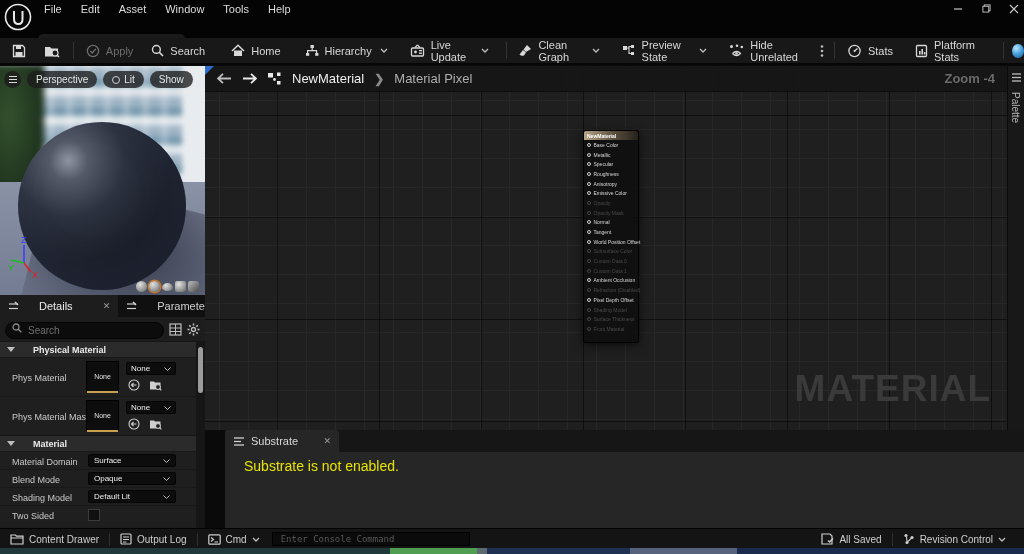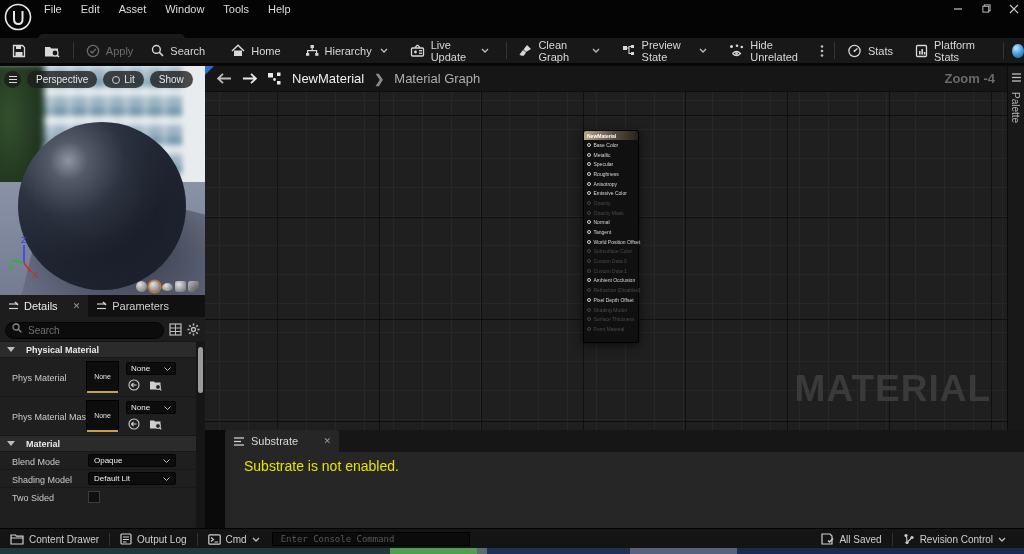--- a/index.html
+++ b/index.html
@@ -63,32 +63,32 @@
   .lit-dot{ width:8px; height:8px; border-radius:50%; border:1px solid #cfcfcf; display:inline-block; }
   .vp-shapes{ position:absolute; right:6px; bottom:3px; display:flex; gap:2px; }
   .shape-btn{ width:11px; height:11px; border-radius:50%;
       background:radial-gradient(circle at 35% 30%, #e2e2e2, #8a8a8a 70%, #555); }
   .shape-btn.sel{ box-shadow:0 0 0 1.5px #c7762a; }
   .vp-axis{ position:absolute; left:8px; bottom:16px; }
 
   
   .details{ position:absolute; left:0; top:295px; width:205px; height:233px; background:#1d1d1d; }
   .d-tabs{ position:absolute; left:0; top:0; width:205px; height:22px; background:#101010; display:flex; }
-  .d-tab{ display:flex; align-items:center; gap:5px; padding:0 8px; font-size:11px; color:#cfcfcf; height:22px; }
+  .d-tab{ display:flex; align-items:center; gap:20px; padding:0 8px; font-size:11px; color:#cfcfcf; height:22px; }
   .d-tab.active{ background:#1d1d1d; color:#ededed; }
   .d-tab .x{ margin-left:10px; font-size:9px; color:#9a9a9a; }
   .d-search-row{ position:absolute; left:0; top:22px; width:205px; height:24px; background:#1d1d1d;
       display:flex; align-items:center; gap:5px; padding:0 5px; }
   .d-search{ position:relative; flex:1; }
   .d-search input{ width:100%; height:17px; background:#0c0c0c; border:1px solid #040404; border-radius:9px;
       color:#c4c4c4; font-size:10px; padding:0 6px 0 22px; font-family:"Liberation Sans",sans-serif; outline:none; }
   .d-search input::placeholder{ color:#6f6f6f; }
   .d-search svg{ position:absolute; left:7px; top:3.5px; }
   .d-body{ position:absolute; left:0; top:46px; width:205px; bottom:1px; overflow:hidden; background:#1f1f1f; }
-  .sec-hdr{ height:16px; background:#2b2b2b; display:flex; align-items:center; gap:11px; padding-left:7px;
+  .sec-hdr{ height:16px; background:#2b2b2b; display:flex; align-items:center; gap:18px; padding-left:7px;
       font-size:9px; font-weight:bold; color:#eaeaea; border-top:1px solid #161616; }
   .tri-down{ width:0; height:0; border-left:4px solid transparent; border-right:4px solid transparent;
       border-top:5px solid #bdbdbd; }
   .asset-row{ position:relative; height:39px; border-top:1px solid #181818; font-size:9px; color:#c9c9c9; }
   .asset-row .lbl{ position:absolute; left:12px; top:15px; }
   .thumb{ position:absolute; left:86px; top:3px; width:33px; height:31px; background:#0d0d0d; border:1px solid #000;
       display:flex; align-items:center; justify-content:center; font-size:7px; color:#e0e0e0; }
   .thumb::after{ content:""; position:absolute; left:0; right:0; bottom:-2px; height:2px; background:#c9a04e; }
   .mini-combo{ position:absolute; left:126px; top:4px; width:50px; height:13px; background:#0d0d0d;
       border:1px solid #040404; border-radius:2px; display:flex; align-items:center; font-size:8px; color:#eee;
@@ -482,20 +482,29 @@
             </svg>
         </span>
       </div>
 
       <div class="sec-hdr">
         <span class="tri-down"></span>
         <span>Material</span>
       </div>
 
       <div class="prop-row">
+        <span class="lbl">Material Domain</span>
+        <span class="combo">
+          <span>Surface</span>
+          <svg width="7" height="4" viewBox="0 0 7 4">
+              <path d="M0.5 0.5 L3.5 3.5 L6.5 0.5" fill="none" stroke="#bdbdbd"></path>
+            </svg>
+        </span>
+      </div>
+      <div class="prop-row">
         <span class="lbl">Blend Mode</span>
         <span class="combo">
           <span>Opaque</span>
           <svg width="7" height="4" viewBox="0 0 7 4">
               <path d="M0.5 0.5 L3.5 3.5 L6.5 0.5" fill="none" stroke="#bdbdbd"></path>
             </svg>
         </span>
       </div>
       <div class="prop-row">
         <span class="lbl">Shading Model</span>
@@ -531,21 +540,21 @@
           </svg>
         </span>
       <svg width="15" height="13" viewBox="0 0 15 13">
           <rect x="1" y="1" width="5" height="4.5" fill="#e8e8e8"></rect>
           <rect x="10" y="0.5" width="3.5" height="3.5" fill="#e8e8e8"></rect>
           <rect x="10" y="9" width="3.5" height="3.5" fill="#e8e8e8"></rect>
           <circle cx="7.5" cy="7.5" r="1.4" fill="#e8e8e8"></circle>
         </svg>
       <span class="crumb-root">NewMaterial</span>
       <span class="crumb-sep">❯</span>
-      <span class="crumb-cur">Material Graph</span>
+      <span class="crumb-cur">Material Pixel</span>
       <span class="zoom-label">Zoom -4</span>
     </div>
 
     <div class="mat-node">
       <div class="node-header">
         <span class="node-title">NewMaterial</span>
       </div>
       <div>
           <div class="pin-row">
             <span class="pin-dot"></span>

